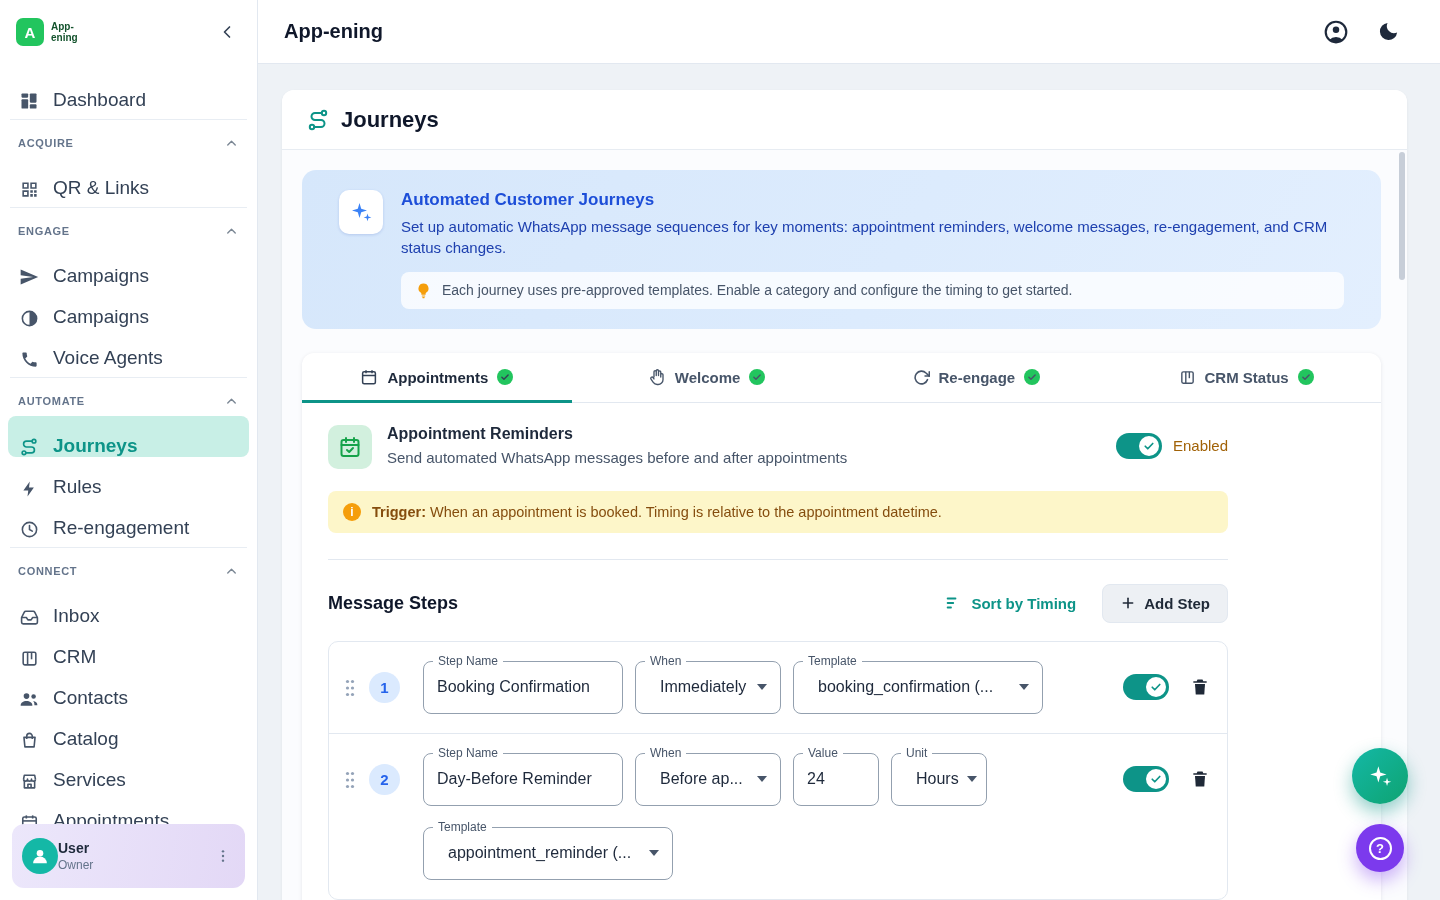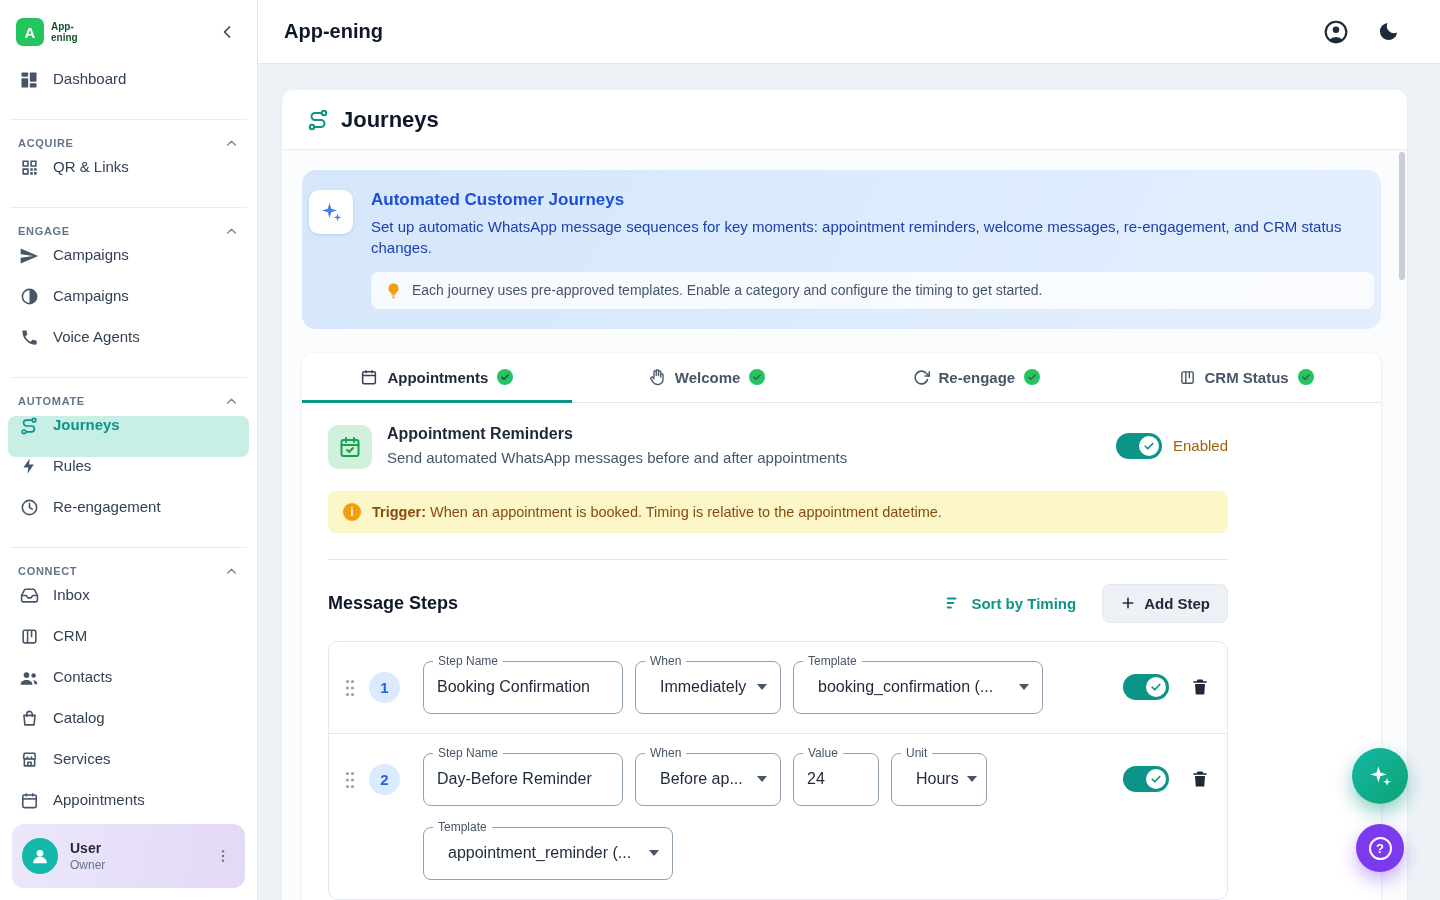--- a/index.html
+++ b/index.html
@@ -9,49 +9,49 @@
   .ic { display: flex; align-items: center; justify-content: center; flex: none; }
 
   
   .sidebar { position: absolute; left: 0; top: 0; width: 258px; height: 100%; background: #fff; border-right: 1px solid #e2e8f0; z-index: 5; }
   .side-head { height: 64px; display: flex; align-items: center; justify-content: space-between; padding: 0 16px; }
   .logo { display: flex; align-items: center; gap: 7px; cursor: pointer; }
   .logo-badge { width: 28px; height: 28px; border-radius: 7px; background: #22c55e; color: #fff; font-weight: bold; font-size: 15px; display: flex; align-items: center; justify-content: center; }
   .logo-text { font-size: 10px; font-weight: bold; color: #14532d; width: 36px; line-height: 1.15; }
   .collapse-btn { color: #334155; cursor: pointer; padding: 4px; }
   .nav { padding: 6px 8px 0; }
-  .nav-item { display: flex; align-items: flex-start; gap: 13px; height: 41px; padding: 0 10px; border-radius: 8px; font-size: 15px; color: #334155; cursor: pointer; }
+  .nav-item { display: flex; align-items: flex-end; gap: 13px; height: 41px; padding: 0 10px; border-radius: 8px; font-size: 19px; color: #334155; cursor: pointer; }
   .nav-item .ic { width: 22px; color: #475569; }
   .nav-item.active { background: #c8efe6; color: #0d9488; font-weight: bold; }
   .nav-item.active .ic { color: #0d9488; }
   .nav-divider { height: 1px; background: #e8edf3; margin: 8px 2px; }
   .sec-head { display: flex; align-items: center; justify-content: space-between; padding: 0 10px; margin-top: 4px; height: 30px; font-size: 11px; font-weight: bold; letter-spacing: .7px; color: #64748b; cursor: pointer; }
   .sec-head .ic { color: #7b8794; }
-  .user-card { position: absolute; left: 12px; right: 12px; bottom: 12px; height: 64px; border-radius: 12px; background: linear-gradient(100deg, #ece7fb, #e3d8f6); display: flex; align-items: center; gap: 12px; padding: 0 10px; cursor: pointer; }
+  .user-card { position: absolute; left: 12px; right: 12px; bottom: 12px; height: 64px; border-radius: 12px; background: linear-gradient(100deg, #ece7fb, #e3d8f6); display: flex; align-items: center; gap: 0; padding: 0 10px; cursor: pointer; }
   .avatar { width: 36px; height: 36px; border-radius: 50%; background: #14b8a6; color: #fff; }
   .user-name { font-size: 14px; font-weight: bold; color: #1e293b; }
   .user-role { font-size: 12px; color: #64748b; margin-top: 2px; }
   .user-menu { margin-left: auto; color: #64748b; cursor: pointer; padding: 4px; }
 
   
   .topbar { position: absolute; left: 258px; top: 0; width: 1182px; height: 64px; background: #fff; border-bottom: 1px solid #e2e8f0; display: flex; align-items: center; padding: 0 40px 0 26px; z-index: 4; }
   .topbar-title { font-size: 20px; font-weight: bold; color: #0f172a; }
   .topbar-actions { margin-left: auto; display: flex; align-items: center; gap: 28px; }
   .topbar-actions .ic { color: #1e293b; cursor: pointer; }
 
   
   .panel { position: absolute; left: 282px; top: 90px; width: 1125px; height: 870px; background: #fbfcfe; border-radius: 12px 12px 0 0; box-shadow: 0 1px 3px rgba(15,23,42,.06); }
   .panel-head { background: #fff; border-bottom: 1px solid #e7ecf2; border-radius: 12px 12px 0 0; height: 60px; display: flex; align-items: center; gap: 11px; padding: 0 24px; }
   .panel-head .ic { color: #0d9488; }
   .panel-title { font-size: 22px; font-weight: bold; color: #0f172a; }
   .panel-body { padding: 20px 26px 20px 20px; }
   .scroll-thumb { position: absolute; right: 2px; top: 62px; width: 6px; height: 128px; border-radius: 3px; background: #c7ced8; cursor: pointer; }
 
   
-  .banner { background: linear-gradient(120deg, #d6e7fb, #dcebfd 55%, #e3effe); border-radius: 14px; padding: 20px 7px; display: flex; gap: 18px; }
+  .banner { background: linear-gradient(120deg, #d6e7fb, #dcebfd 55%, #e3effe); border-radius: 14px; padding: 20px 37px; display: flex; gap: 18px; }
   .banner-icon { width: 44px; height: 44px; border-radius: 10px; background: #fff; color: #3b82f6; box-shadow: 0 1px 3px rgba(30,64,175,.18); }
   .banner-col { flex: 1; }
   .banner-title { font-size: 17px; font-weight: bold; color: #1d4ed8; }
   .banner-desc { font-size: 15px; color: #1e40af; line-height: 1.42; margin-top: 6px; max-width: 975px; }
   .banner-tip { margin-top: 13px; background: rgba(255,255,255,.78); border-radius: 8px; padding: 10px 14px; display: flex; align-items: center; gap: 10px; font-size: 14px; color: #475569; }
 
   
   .tabs-card { margin-top: 24px; background: #fff; border-radius: 12px; box-shadow: 0 1px 4px rgba(15,23,42,.09); }
   .tabbar { display: flex; border-bottom: 1px solid #e2e8f0; }
   .tab { flex: 1; height: 49px; display: flex; align-items: center; justify-content: center; gap: 9px; font-size: 15px; font-weight: bold; color: #475569; cursor: pointer; position: relative; }

